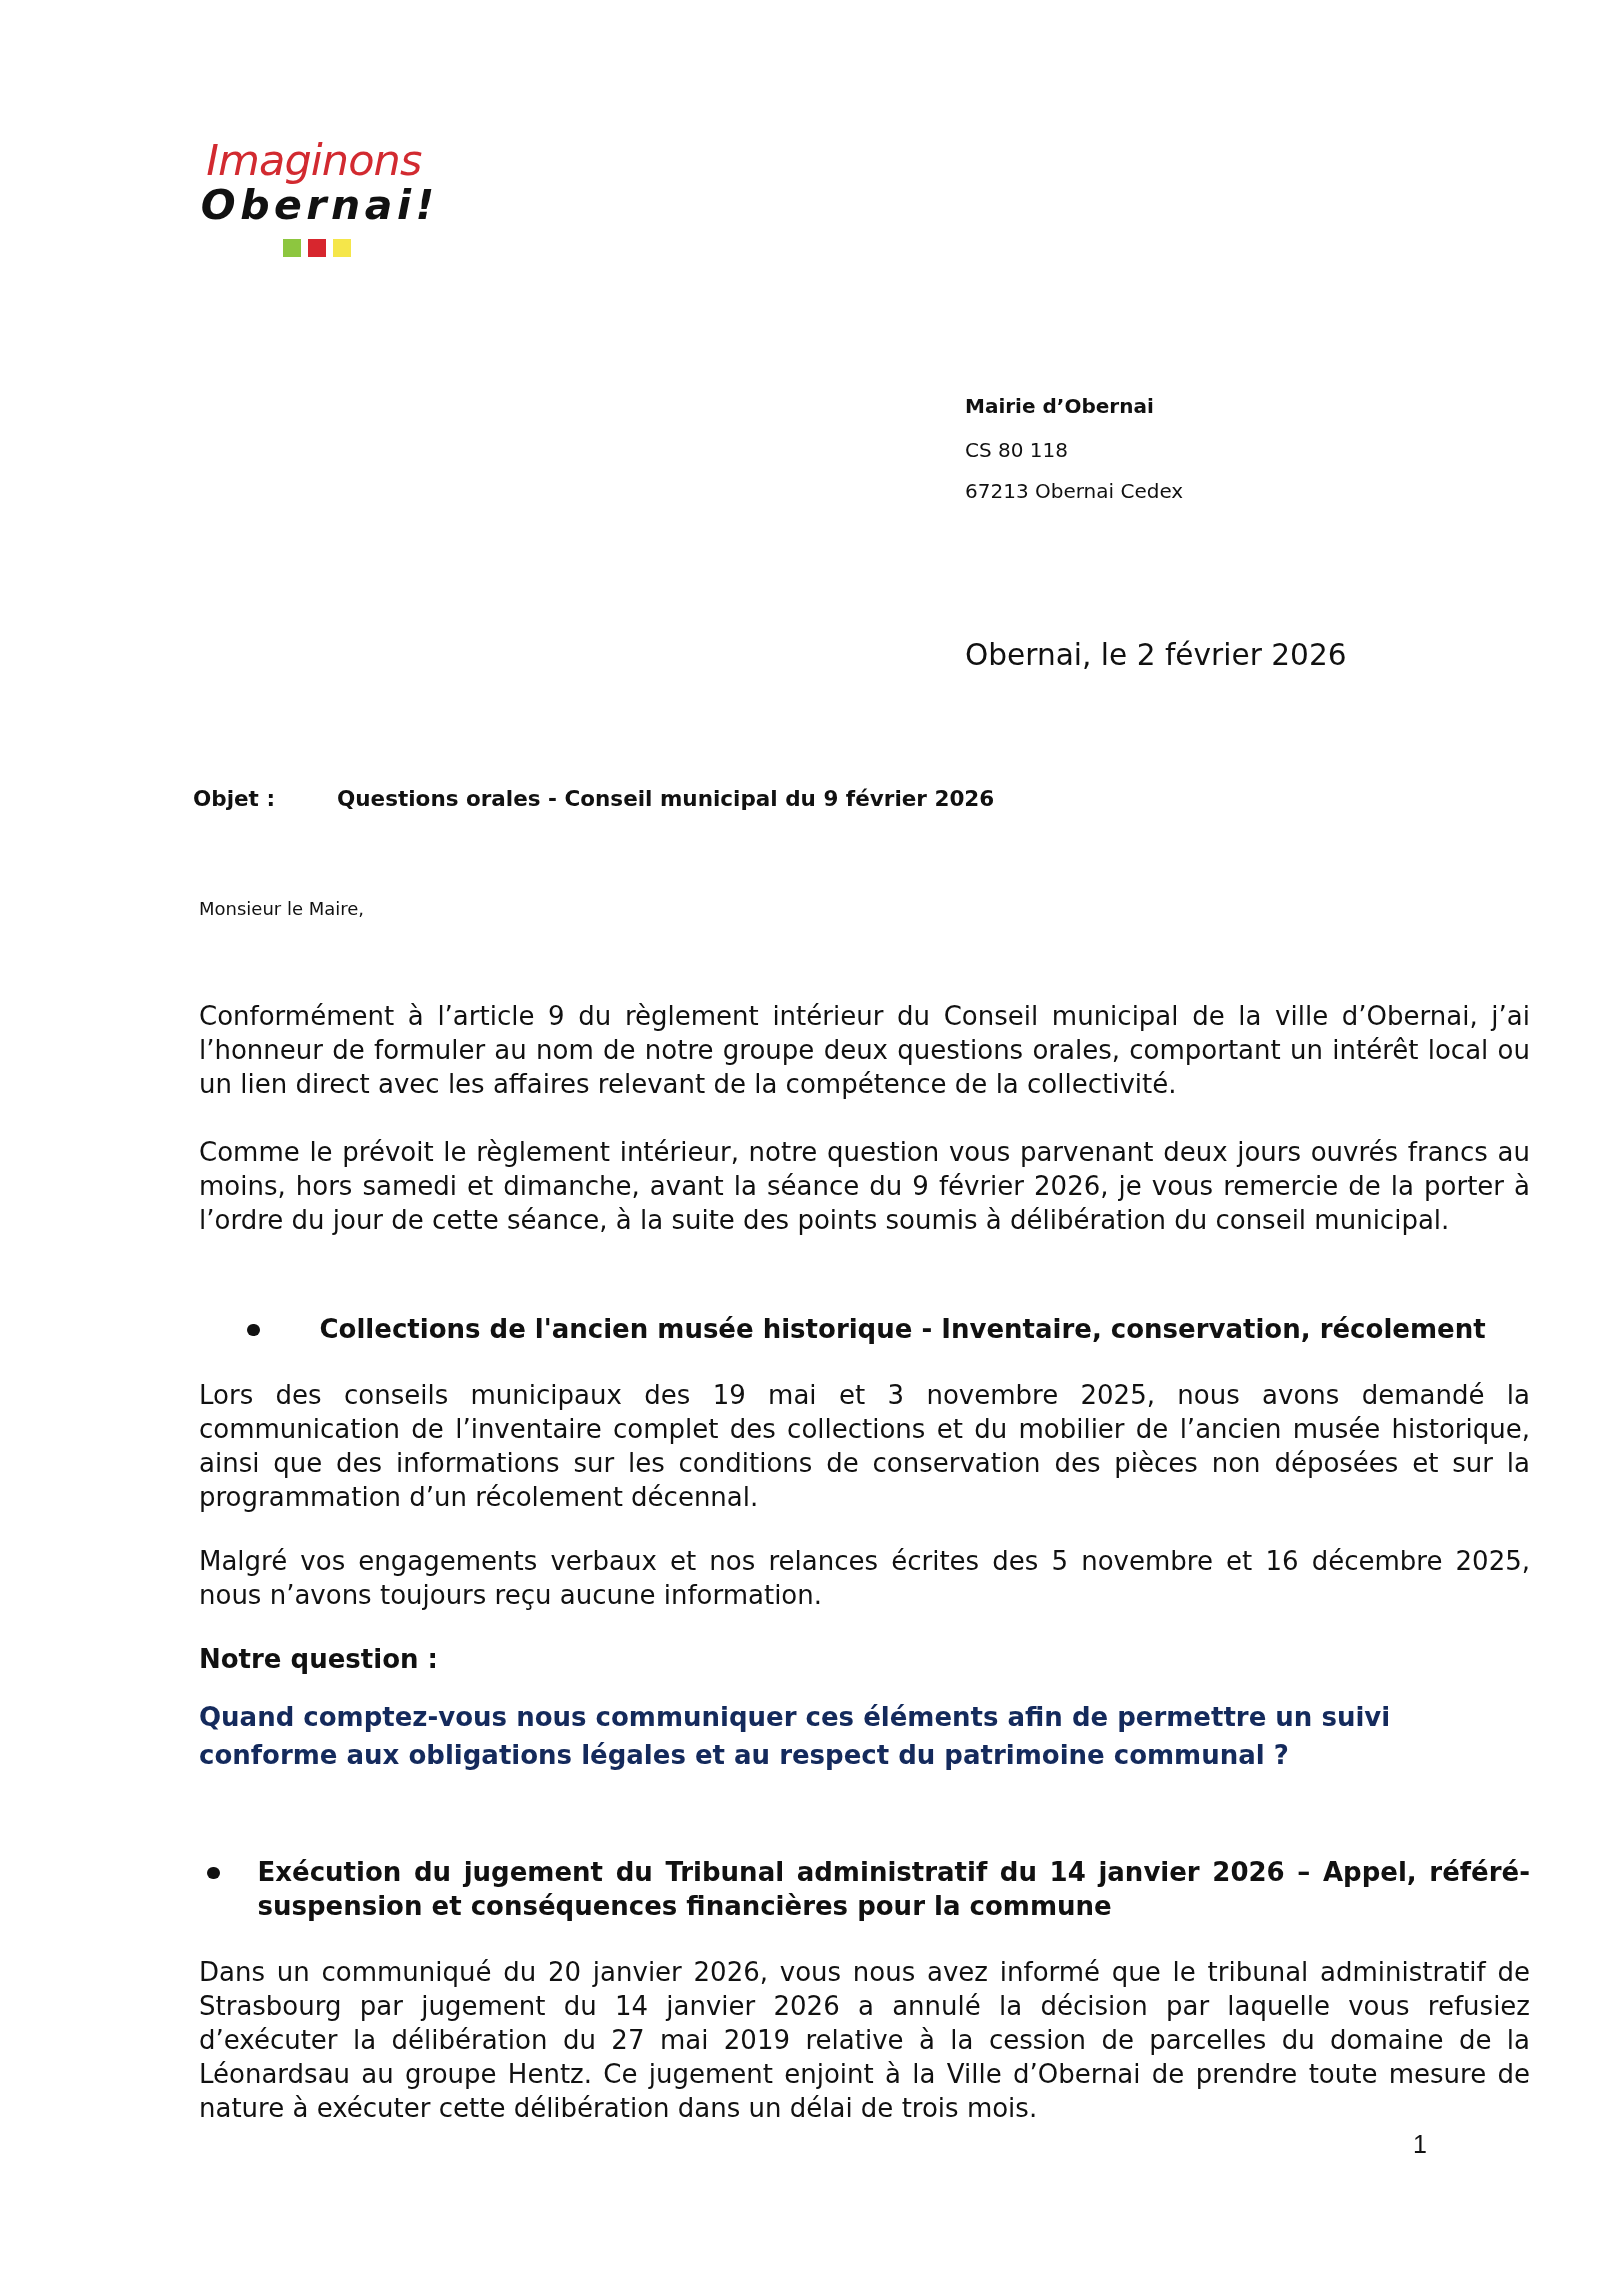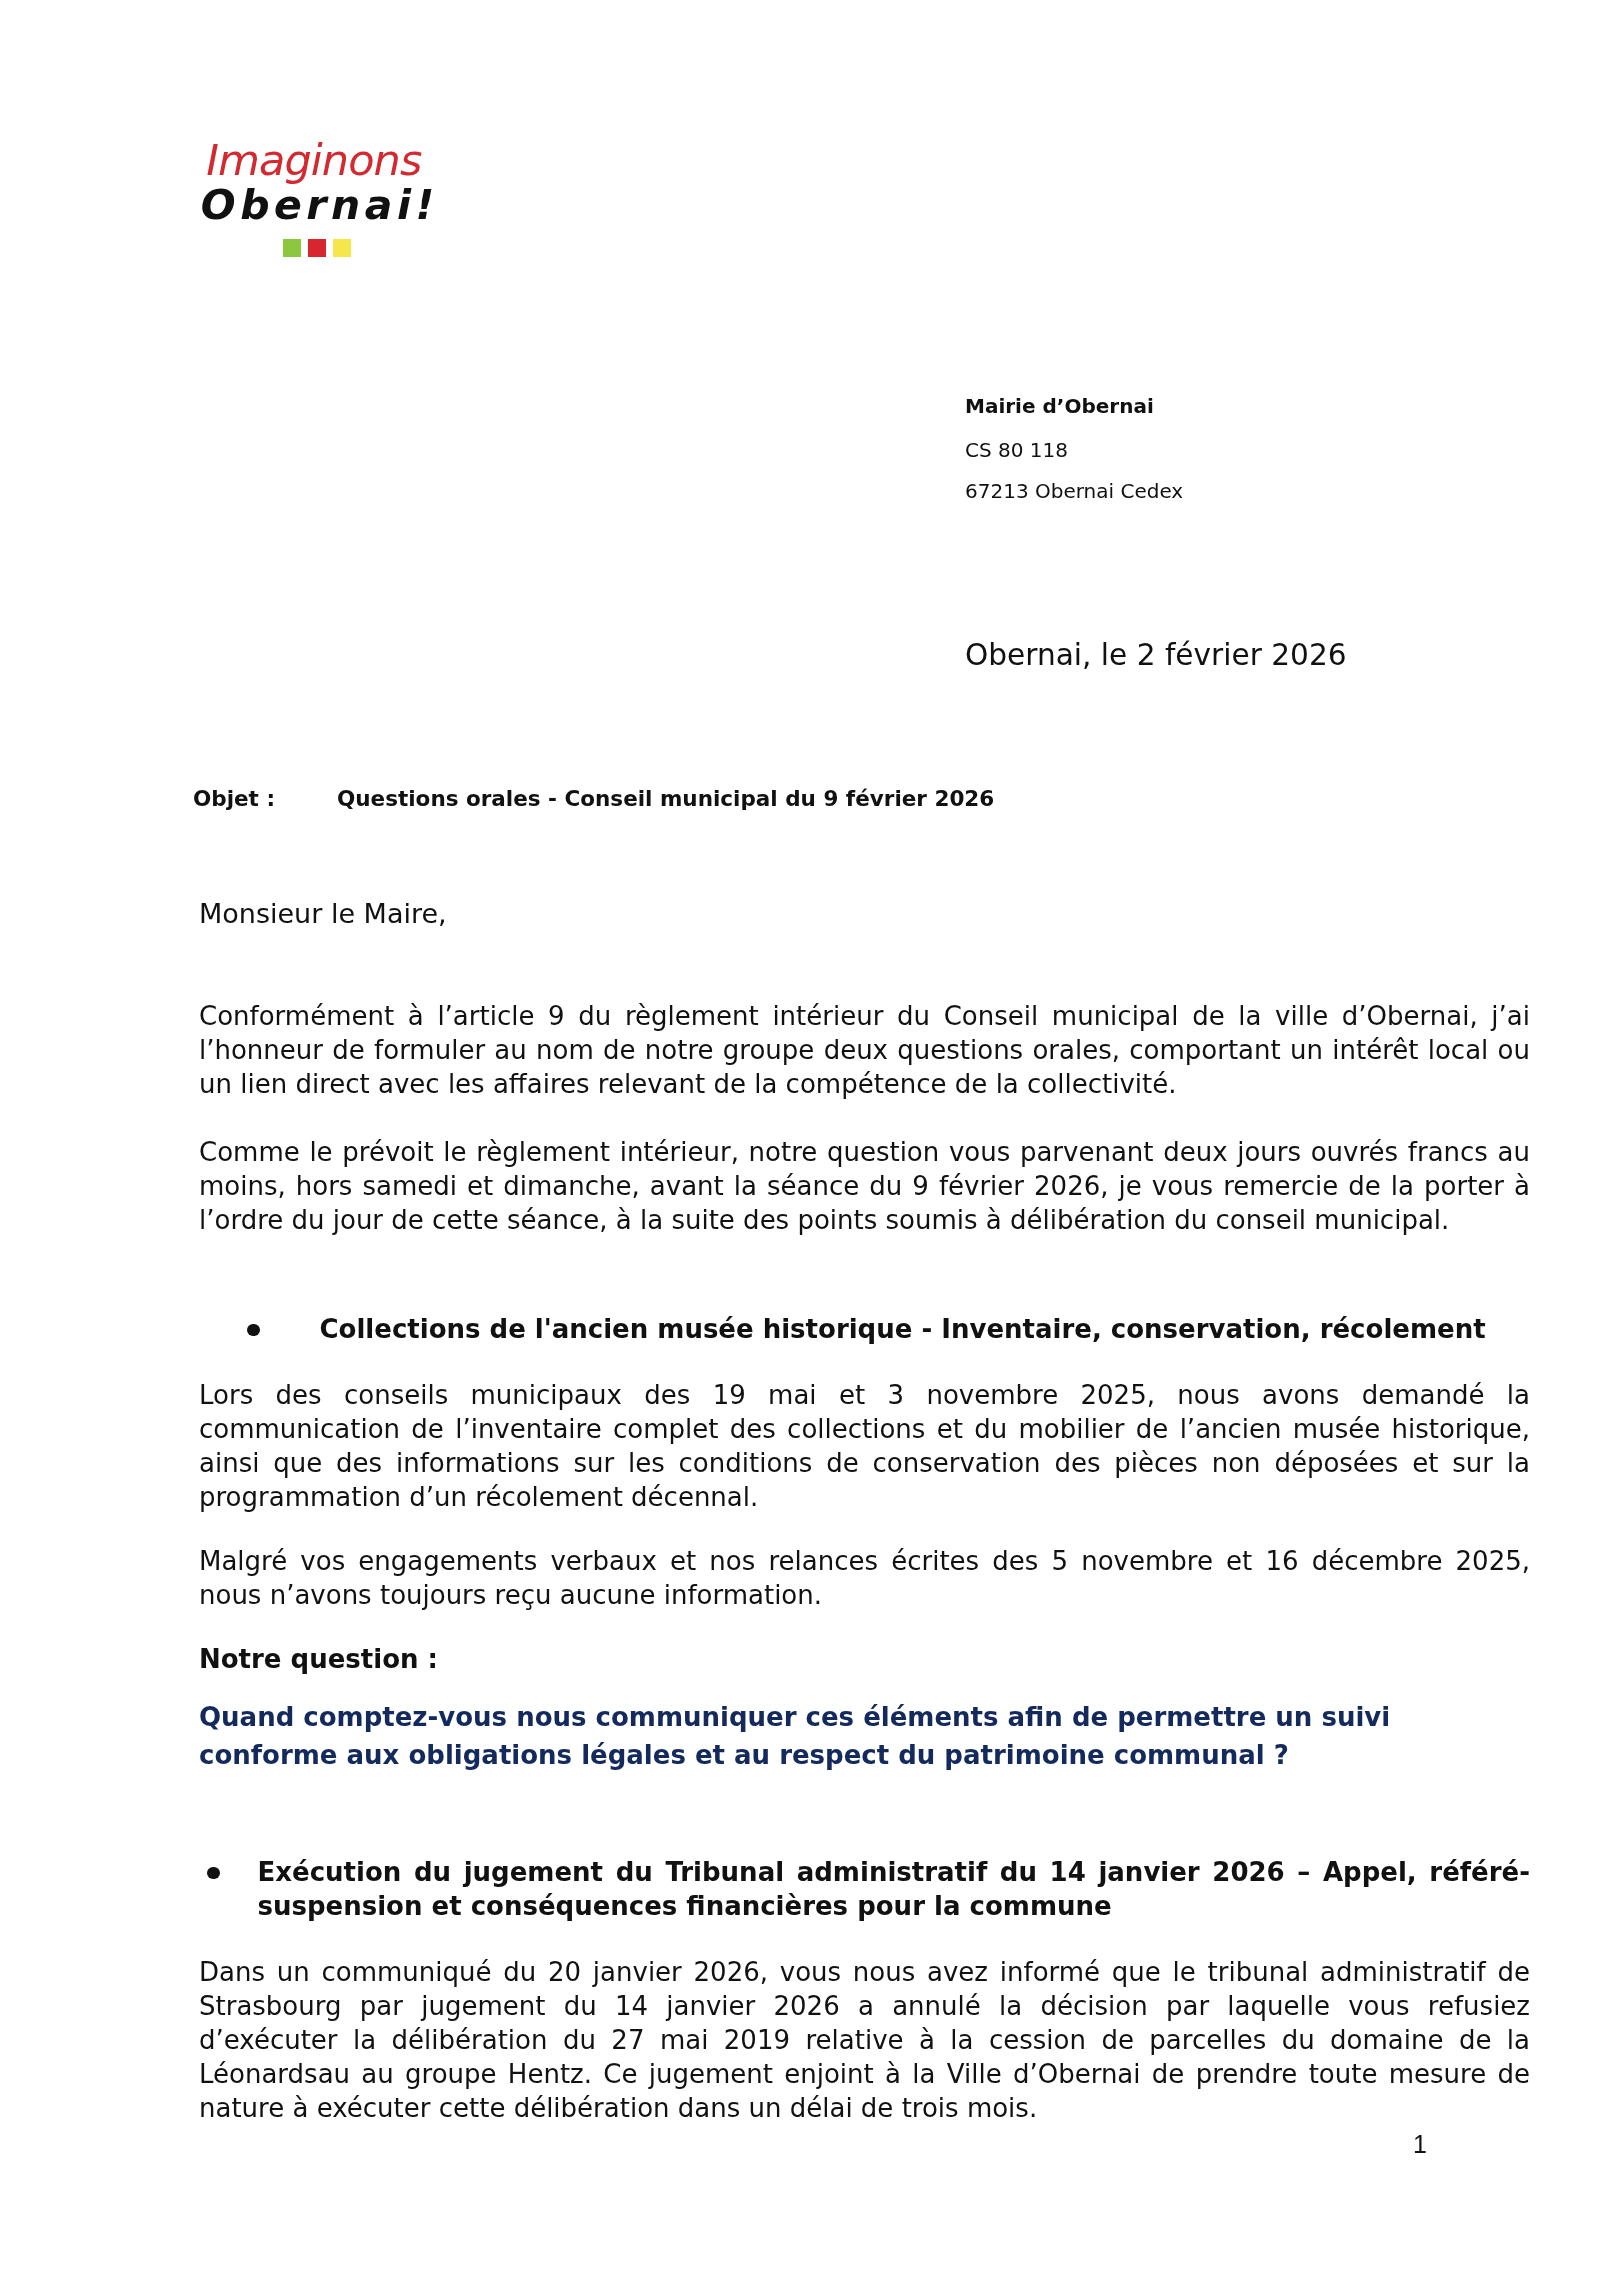--- a/index.html
+++ b/index.html
@@ -29,21 +29,21 @@
   .address .bold { font-weight: bold; }
   .address .reg { line-height: 41px; }
   .date { left: 965px; top: 638px; font-size: 29.6px; }
 
   
   .objet { left: 193px; top: 786px; font-size: 21.5px; font-weight: bold; display: flex; gap: 34px; }
   .objet .label { width: 110px; }
 
   
   .text { left: 199px; width: 1331px; font-size: 26px; line-height: 34px; text-align: justify; }
-  .salutation { left: 199px; top: 898px; font-size: 27px; }
+  .salutation { left: 199px; top: 898px; font-size: 18px; }
 
   .bullet { display: flex; font-weight: bold; font-size: 26px; line-height: 34px; }
   .bullet .dot { flex: 0 0 auto; width: 12.5px; height: 12.5px; border-radius: 50%; background: #111; margin-top: 11.6px; }
 
   .question-label { left: 199px; top: 1644px; font-size: 26px; font-weight: bold; }
   .question { left: 199px; top: 1698px; width: 1331px; font-size: 26px; font-weight: bold; color: #142a5c; line-height: 38px; }
 
   .page-number { left: 1413px; top: 2130px; font-size: 25px; font-family: "Liberation Sans", sans-serif; }
 </style>
 </head>

